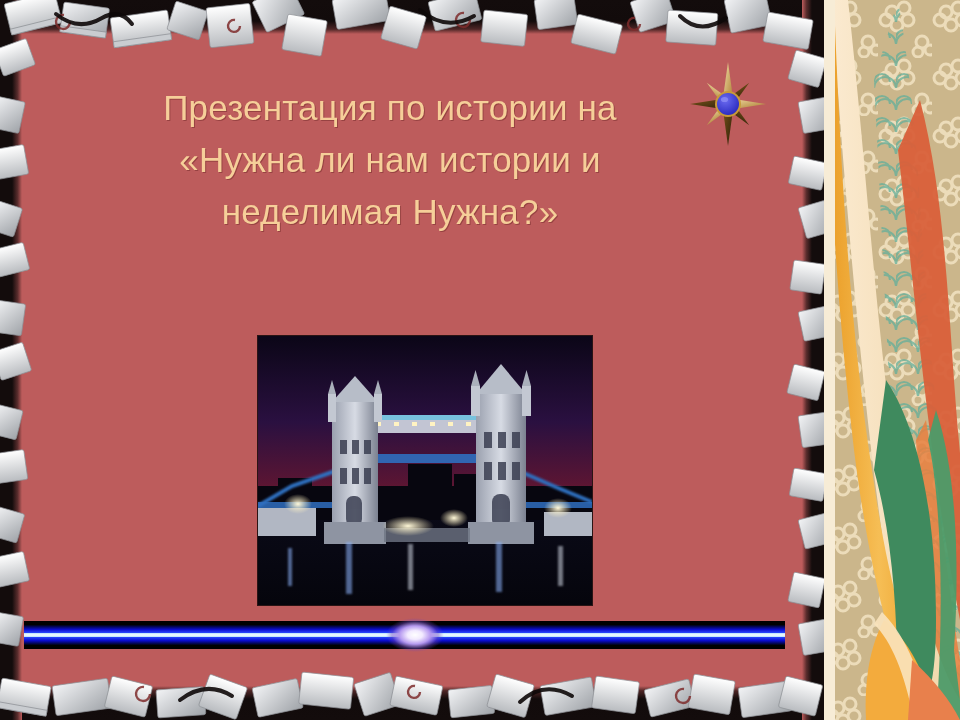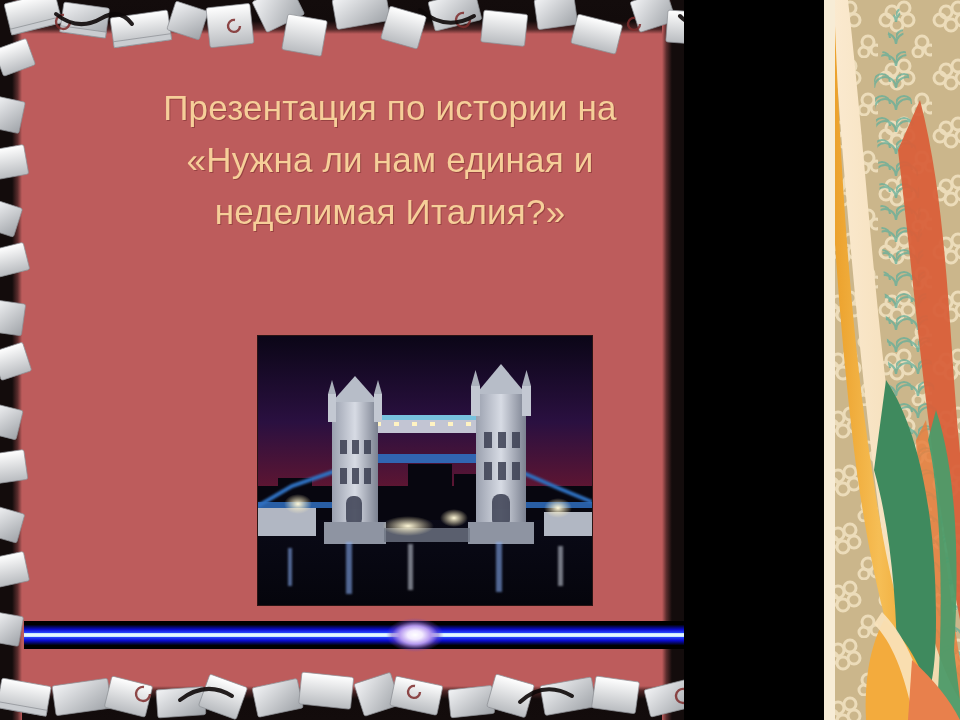--- a/index.html
+++ b/index.html
@@ -1,21 +1,21 @@
 <!DOCTYPE html>
 <html><head>
 <meta charset="utf-8">
 <style>
   html,body{margin:0;padding:0;background:#000;}
   body{width:960px;height:720px;overflow:hidden;font-family:"Liberation Sans","DejaVu Sans",sans-serif;}
 
   #stage{position:relative;width:960px;height:720px;overflow:hidden;}
 
   
-  #slide{position:absolute;left:0;top:0;width:684px;height:720px;overflow:hidden;background:#bd5c5c;}
+  #slide{position:absolute;left:0;top:0;width:824px;height:720px;overflow:hidden;background:#bd5c5c;}
 
   
   .frame-band{position:absolute;background:#0b0707;pointer-events:none;}
   .frame-top{left:0;top:0;width:824px;height:34px;
      background:linear-gradient(180deg,#130c0c 0%,#120b0b 62%,#4e2626 86%,#bd5c5c 100%);}
   .frame-bottom{left:0;bottom:0;width:824px;height:34px;
      background:linear-gradient(0deg,#130c0c 0%,#120b0b 62%,#4e2626 86%,#bd5c5c 100%);}
   .frame-left{left:0;top:0;width:22px;height:720px;
      background:linear-gradient(90deg,#130c0c 0%,#130c0c 55%,#5a2d2d 80%,#bd5c5c 100%);}
   .frame-right{right:0;top:0;width:22px;height:720px;
@@ -273,22 +273,22 @@
         <path d="M56 14 q22 18 46 4 q18 -10 30 6"></path>
         <path d="M420 10 q26 22 54 6"></path>
         <path d="M680 16 q20 20 46 2"></path>
         <path d="M180 700 q26 -20 52 -4"></path>
         <path d="M520 702 q24 -22 52 -6"></path>
       </g>
     </svg>
 
     <div id="title-block">
       <span class="ln">Презентация по истории на</span>
-      <span class="ln">«Нужна ли нам единая и</span>
-      <span class="ln">неделимая Италия?»</span>
+      <span class="ln">«Нужна ли нам истории и</span>
+      <span class="ln">неделимая Нужна?»</span>
     </div>
 
     <svg id="star" viewBox="0 0 76 84">
       <defs>
         <linearGradient id="rayL" x1="0" y1="0" x2="1" y2="1">
           <stop offset="0" stop-color="#f3dfa8"></stop>
             <stop offset="1" stop-color="#a8792c"></stop>
         </linearGradient>
         <linearGradient id="rayD" x1="0" y1="0" x2="1" y2="1">
           <stop offset="0" stop-color="#7a5418"></stop>

